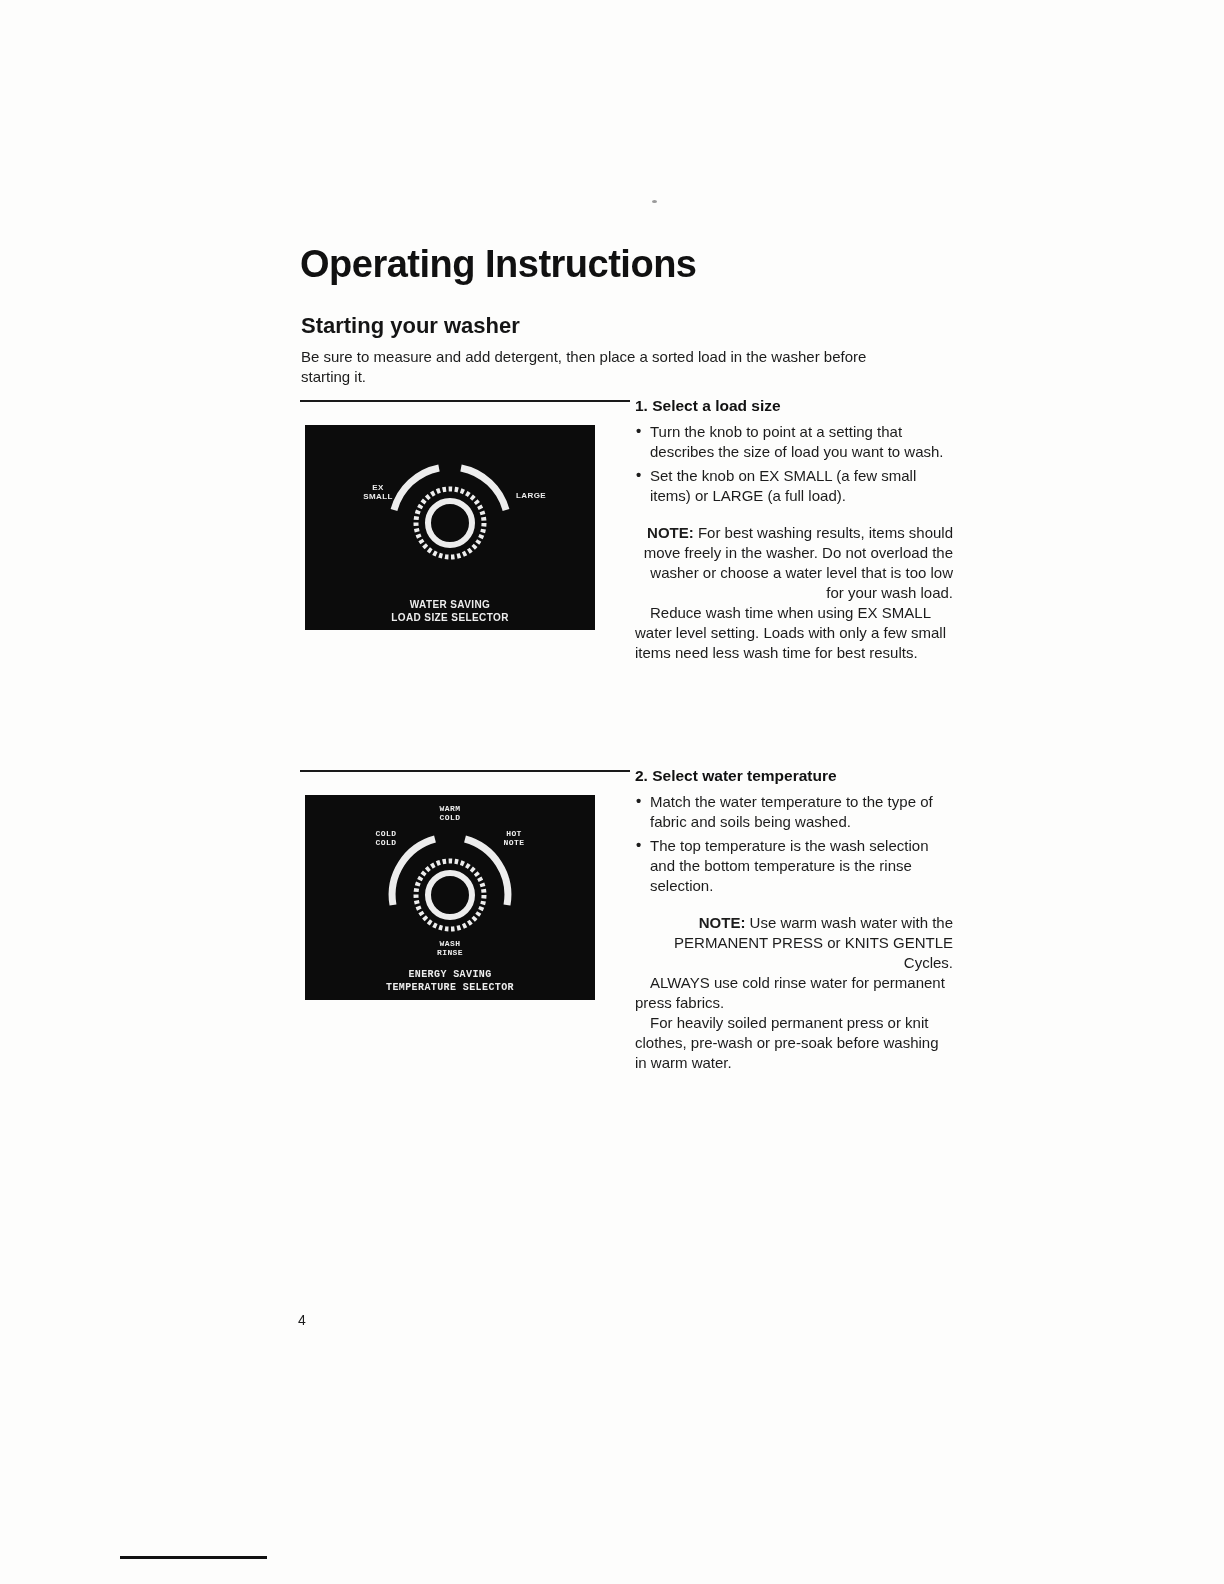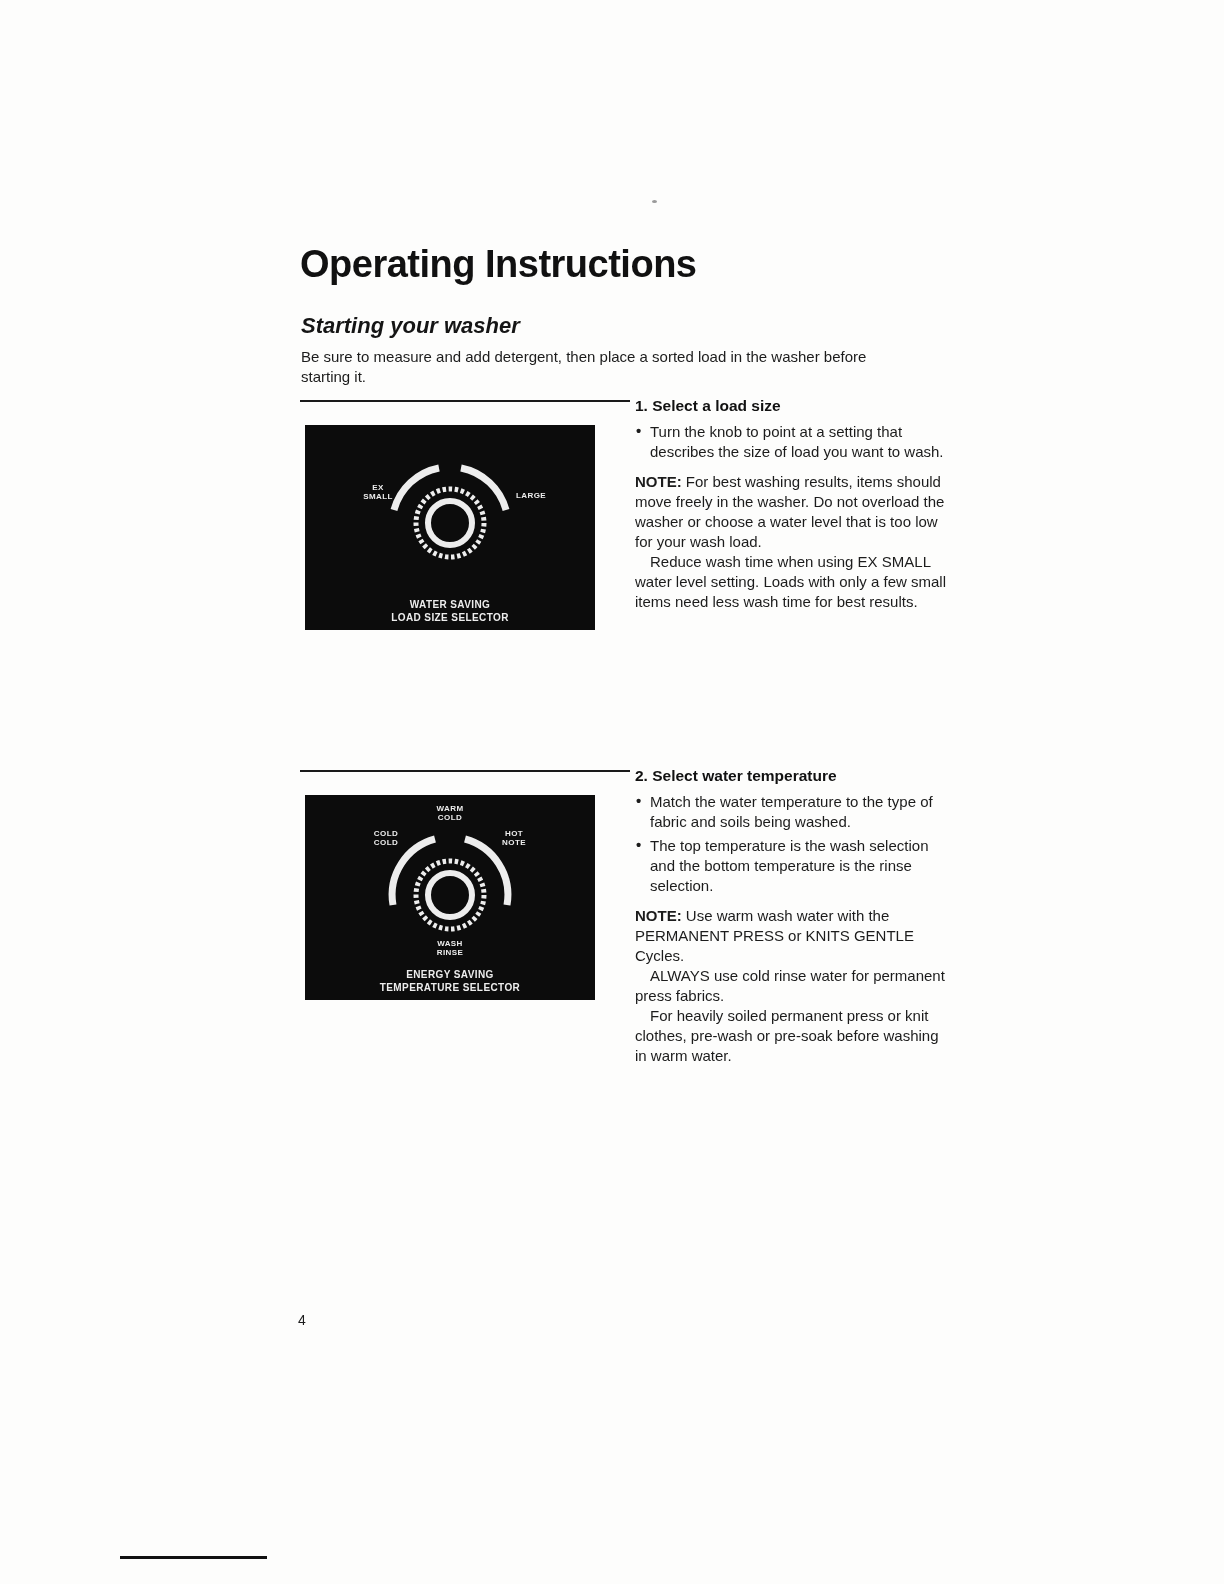--- a/index.html
+++ b/index.html
@@ -13,37 +13,37 @@
     color:#1c1c1c;
     overflow:hidden;
   }
   .title {
     position:absolute; left:300px; top:243px;
     font-size:38px; font-weight:bold; letter-spacing:-0.5px;
     color:#111;
   }
   .section-heading {
     position:absolute; left:301px; top:313px;
-    font-size:22px; font-weight:bold; color:#151515;font-style:italic;
+    font-size:22px; font-weight:bold; color:#151515;
   }
   .intro {
     position:absolute; left:301px; top:347px; width:612px;
     font-size:15px; line-height:20px;
   }
   .rule {
     position:absolute; left:300px; width:330px; height:2px; background:#1a1a1a;
   }
   .rule-1 { top:400px; }
   .rule-2 { top:770px; }
   .panel {
     position:absolute; left:305px; width:290px; height:205px;
     background:#737373;
   }
   .panel-1 { top:425px; }
-  .panel-2 { top:795px; }
+  .panel-2 { top:795px;font-family:Liberation Mono, monospace; }
   .panel svg { position:absolute; left:0; top:0; }
   .knob-label {
     position:absolute;
     color:#ededed;
     font-size:8px; line-height:9px; font-weight:bold;
     letter-spacing:0.4px;
     text-align:center;
     white-space:pre-line;
   }
   .p1-left  { left:50px;  top:58px;  width:46px; }
@@ -62,21 +62,21 @@
   .step {
     position:absolute; left:635px; width:318px;
     font-size:15px; line-height:20px;
   }
   .step-1 { top:396px; }
   .step-2 { top:766px; }
   .step h3 { font-size:15.5px; font-weight:bold; margin:0 0 6px 0; color:#111; }
   .step ul { list-style:none; margin:0 0 2px 0; }
   .step li { position:relative; padding-left:15px; margin:0 0 4px 0; }
   .step li::before { content:"\2022"; position:absolute; left:1px; top:-1px; font-weight:bold; }
-  .note { margin-top:10px; }
+  .note { margin-top:17px;text-align:right; }
   .note .nb { font-weight:bold; }
   .indent { text-indent:15px; }
   .page-number {
     position:absolute; left:298px; top:1312px; font-size:14px;
   }
   .bottom-mark {
     position:absolute; left:120px; top:1556px; width:147px; height:3px; background:#111;
   }
   .artifact-dot {
     position:absolute; left:652px; top:200px; width:5px; height:3px;
@@ -109,20 +109,21 @@
     <figcaption class="panel-caption">
       <div>WATER SAVING</div>
       <div>LOAD SIZE SELECTOR</div>
     </figcaption>
   </figure>
 
   <section class="step step-1">
     <h3>1. Select a load size</h3>
     <ul>
       <li><span>Turn the knob to point at a setting that describes the size of load you want to wash.</span></li>
+      <li><span>Set the knob on EX SMALL (a few small items) or LARGE (a full load).</span></li>
     </ul>
     <p class="note"><span class="nb">NOTE:</span><span> For best washing results, items should move freely in the washer. Do not overload the washer or choose a water level that is too low for your wash load.</span></p>
     <p class="indent">Reduce wash time when using EX SMALL water level setting. Loads with only a few small items need less wash time for best results.</p>
   </section>
 
   <div class="rule rule-2"></div>
   <figure class="panel panel-2">
     <svg width="290" height="205" viewBox="0 0 290 205">
       <rect width="290" height="205" fill="#0c0c0c"></rect>
       <path d="M 88 110 A 58 58 0 0 1 130 44" stroke="#ededed" stroke-width="7" fill="none"></path>

